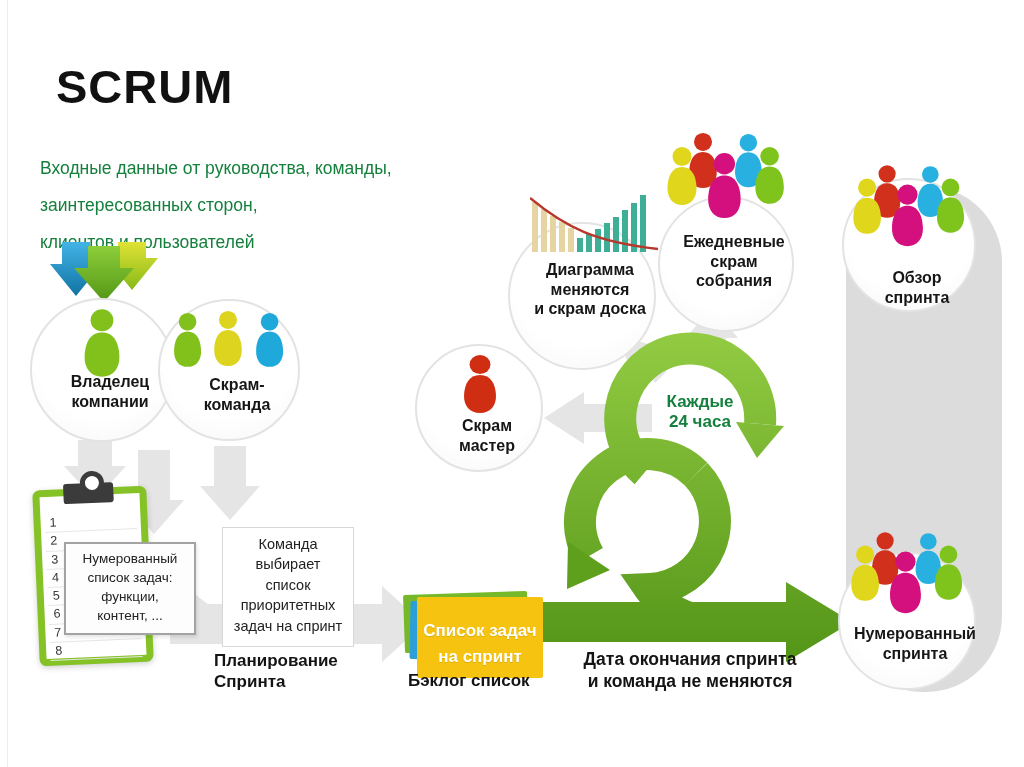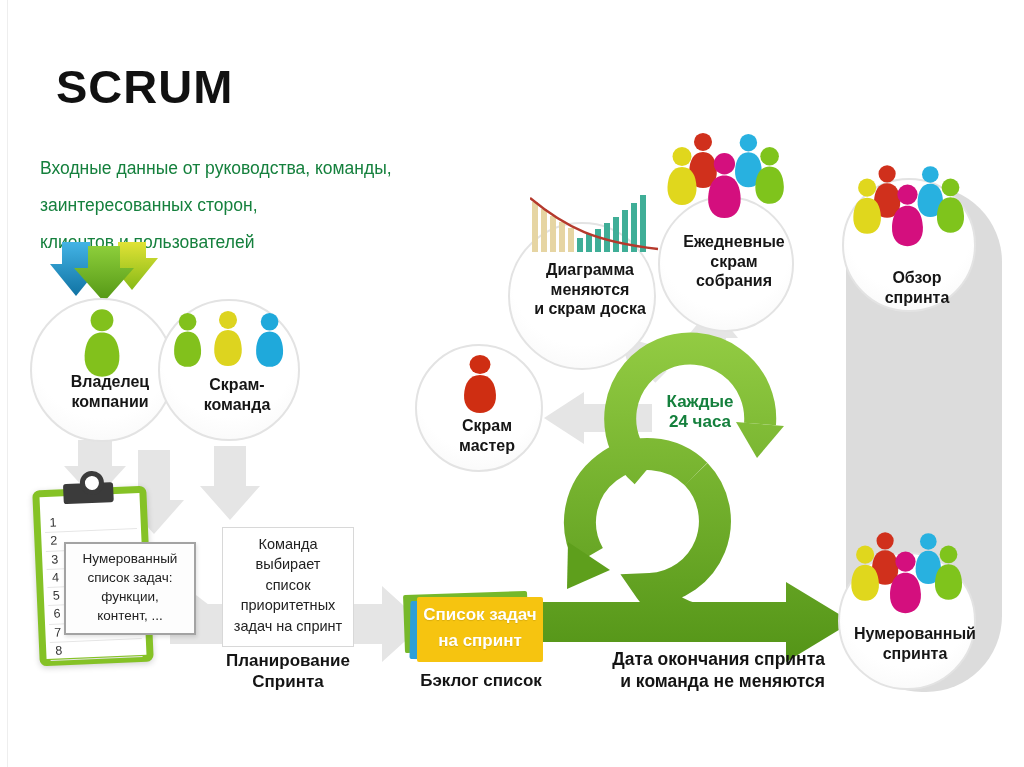--- a/index.html
+++ b/index.html
@@ -18,34 +18,34 @@
   .clipboard{position:absolute;left:36px;top:488px;width:100px;height:162px;background:#ffffff;
              border:7px solid #85c226;border-radius:7px;transform:rotate(-2.5deg);z-index:2;
              box-shadow:0 2px 6px rgba(0,0,0,.18);}
   .clip-bar{position:absolute;left:24px;top:-12px;width:50px;height:20px;background:#3b3b3b;border-radius:3px;}
   .clip-ring{position:absolute;left:41px;top:-24px;width:14px;height:14px;border:5px solid #3b3b3b;
              border-radius:50%;background:#fff;}
   .rows{position:absolute;left:4px;top:18px;width:92px;}
   .row{height:17.3px;border-bottom:1px solid #e6e6e6;font-size:12.5px;color:#333;padding-left:5px;line-height:17px;}
   .note-box{position:absolute;background:#fdfdfd;border:2px solid #a3a3a3;box-shadow:1px 2px 4px rgba(0,0,0,.12);
             z-index:4;text-align:center;font-size:13.5px;line-height:19px;color:#222;white-space:pre-line;}
-  .caption{position:absolute;text-align:center;font-weight:bold;font-size:17px;line-height:1.25;
+  .caption{position:absolute;text-align:left;font-weight:bold;font-size:17px;line-height:1.25;
            white-space:pre-line;color:#141414;z-index:4;}
   .plan-box{position:absolute;left:222px;top:527px;width:130px;height:112px;background:#ffffff;
             border:1px solid #d8d8d8;z-index:3;text-align:center;font-size:14.5px;line-height:20.4px;
             padding-top:6px;white-space:pre-line;color:#222;}
   .sheet{position:absolute;z-index:2;border-radius:2px;}
   .sheet-green{left:404px;top:593px;width:124px;height:58px;background:#76b82a;transform:rotate(-2deg);}
   .sheet-blue{left:410px;top:602px;width:124px;height:58px;background:#2d9fd8;transform:rotate(1deg);}
   .sheet-yellow{left:417px;top:597px;width:126px;height:60px;background:#f6c410;z-index:3;
                 text-align:center;color:#ffffff;font-weight:bold;font-size:17px;line-height:26px;
-                padding-top:5px;white-space:pre-line;text-shadow:0 1px 1px rgba(0,0,0,.12);}
+                padding-top:21px;white-space:pre-line;text-shadow:0 1px 1px rgba(0,0,0,.12);}
   .loop-text{position:absolute;z-index:3;text-align:center;font-weight:bold;font-size:17px;
              line-height:20px;white-space:pre-line;color:#15803d;}
-  .footer-note{position:absolute;left:555px;top:648px;width:270px;text-align:right;font-weight:bold;
+  .footer-note{position:absolute;left:555px;top:648px;width:270px;text-align:center;font-weight:bold;
                font-size:17.5px;line-height:22px;white-space:pre-line;color:#141414;z-index:3;}
 </style>
 </head>
 <body>
 
 <div class="slide">
 
   <svg width="0" height="0" style="position:absolute">
     <defs>
       <g id="person-shape">

